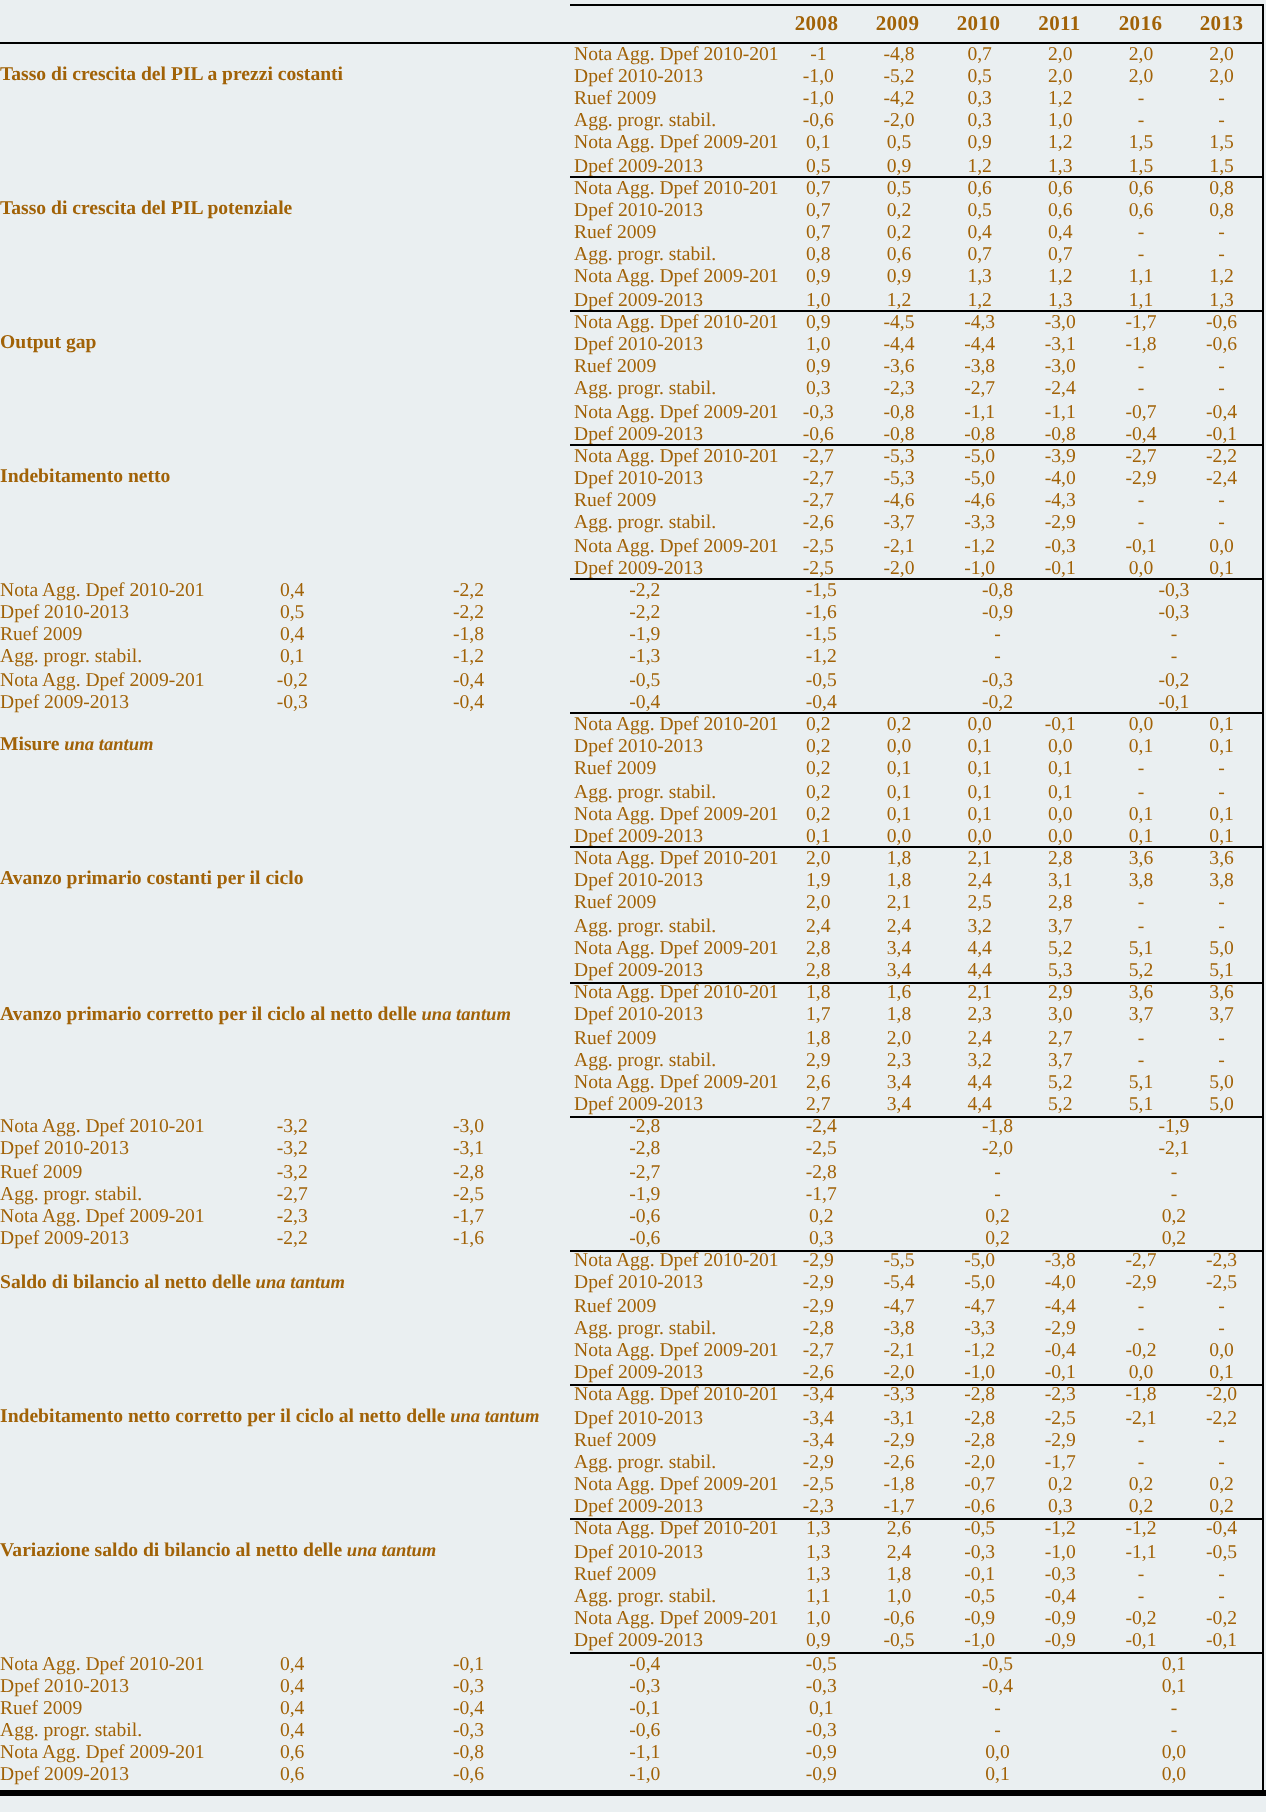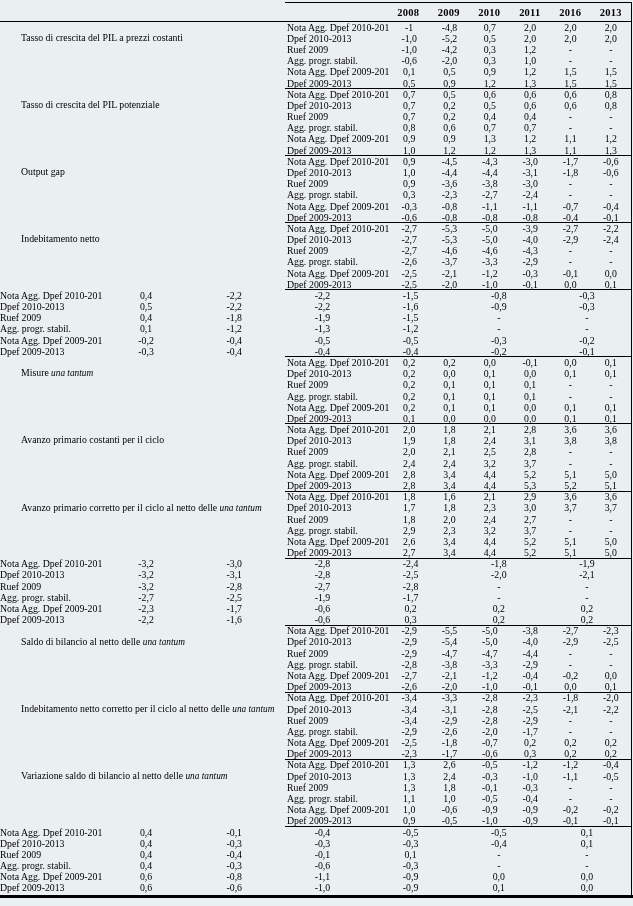--- a/index.html
+++ b/index.html
@@ -1,21 +1,21 @@
 <!DOCTYPE html>
 <html><head>
 <meta charset="utf-8">
 <style>
   html,body{margin:0;padding:0;background:#dfe5e7;}
   .page{
     position:relative;
     width:633px;height:906px;
     background:#eaeff1;
     font-family:"Liberation Serif","DejaVu Serif",serif;
-    color:#000000;
+    color:#a16207;
     overflow:hidden;
   }
   
   .topline{position:absolute;left:285px;right:1px;top:2px;height:1px;background:#000;}
   .rightline{position:absolute;right:1px;top:2px;bottom:10px;width:1px;background:#000;}
   .bottomline{position:absolute;left:0;right:0;bottom:8px;height:3px;background:#000;}
   
   .header{
     position:absolute;top:3px;left:0;right:2px;height:18px;
     border-bottom:1px solid #000;
@@ -24,22 +24,22 @@
   .hspacer{width:388px;}
   .yh{flex:1;text-align:center;font-weight:bold;font-size:10.5px;letter-spacing:.2px;}
   
   .tbody{
     position:absolute;top:22px;left:0;right:2px;bottom:12px;
     display:flex;flex-direction:column;
   }
   .group{flex:1;display:flex;position:relative;}
   .glabel{
     width:287px;box-sizing:border-box;
-    padding:11px 4px 0 21px;
-    font-size:9.8px;line-height:10.5px;
+    padding:11px 4px 0 0;
+    font-size:9.8px;line-height:10.5px;font-weight:bold;
   }
   .glabel em{font-style:italic;font-size:9.3px;}
   .rows{flex:1;display:flex;flex-direction:column;}
   .row{flex:1;display:flex;align-items:center;font-size:9.8px;line-height:10px;}
   .src{width:102px;white-space:nowrap;overflow:hidden;}
   .val{flex:1;text-align:center;}
   .gsep{position:absolute;left:285px;right:0;bottom:0;height:1px;background:#000;}
 </style>
 </head>
 <body>

